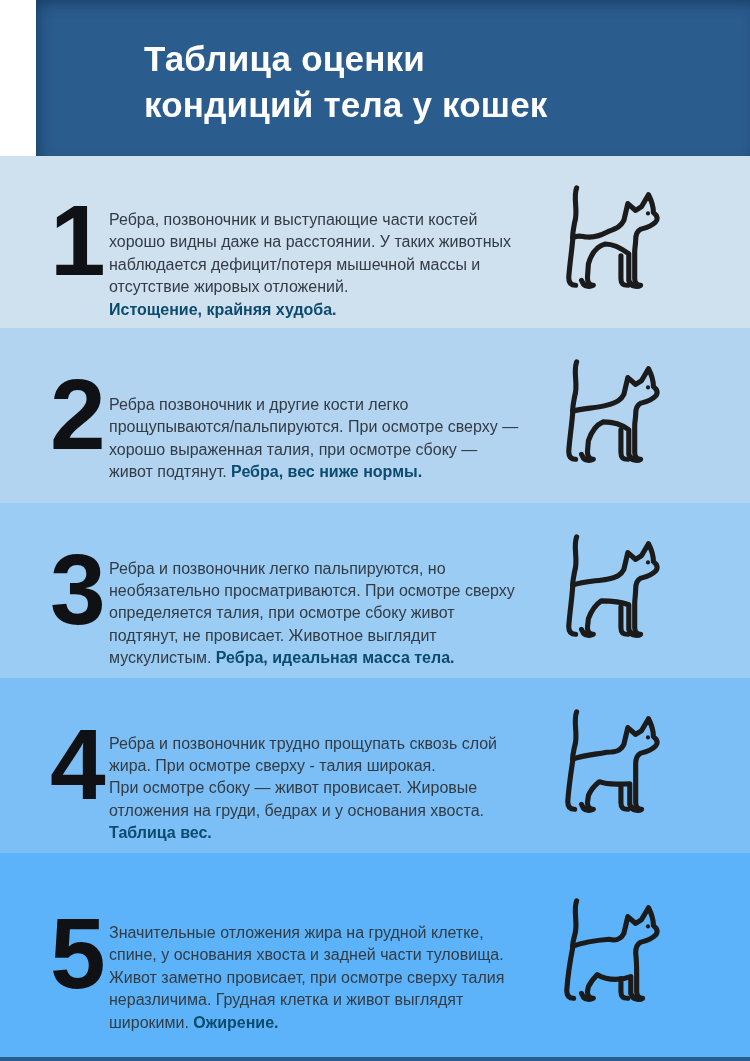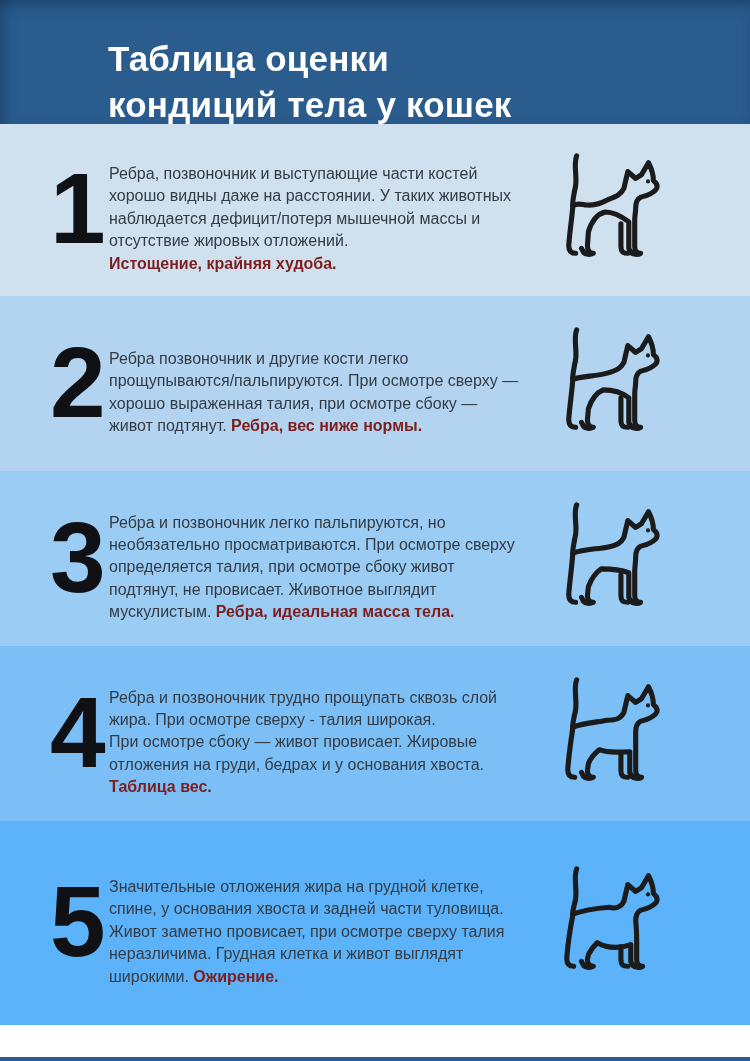--- a/index.html
+++ b/index.html
@@ -1,32 +1,32 @@
 <!DOCTYPE html>
 <html><head>
 <meta charset="utf-8">
 <style>
   * { margin:0; padding:0; box-sizing:border-box; }
   html,body { width:750px; }
   body { font-family:"Liberation Sans","DejaVu Sans",sans-serif; }
   .poster { position:relative; width:750px; height:1061px; overflow:hidden; }
 
-  .header { height:124px; padding:36px 20px 0 108px;
-            box-shadow: inset 0 10px 14px -6px rgba(10,40,70,.45), inset 10px 0 14px -6px rgba(10,40,70,.35); }
+  .header { height:156px; padding:36px 20px 0 108px;
+            box-shadow: inset 0 10px 14px -6px rgba(10,40,70,.45), inset 10px 0 14px -6px rgba(10,40,70,.35); margin-left: 36px; }
   .title { color:#ffffff; font-size:35px; font-weight:bold; line-height:1.32;
            white-space:pre-line; letter-spacing:.2px; }
 
   .row { display:flex; align-items:center; }
   .r1 { height:172px; } .r2,.r3,.r4 { height:175px; } .r5 { height:204px; }
 
   .num { flex:0 0 109px; padding-left:50px; font-size:100px; font-weight:bold;
          color:#101114; line-height:.82; position:relative; top:-2px; }
   .desc { flex:0 0 414px; font-size:16px; line-height:1.4; color:#333b44;
-          white-space:pre-line; position:relative; top:9px; }
-  .desc b { color:#7f1d1d; }
+          white-space:pre-line; position:relative; top:23px; }
+  .desc b { color:#0c4a6e; }
 
   .catbox { margin-left:auto; margin-right:70px; width:128px; height:120px; }
   .cat { width:128px; height:118px; display:block; }
   .cat .p { fill:none; stroke:#1b1b1b; stroke-width:5.2; stroke-linecap:round; stroke-linejoin:round; }
   .cat .eye { fill:#1b1b1b; }
 
   .bottom-bar { position:absolute; left:0; right:0; bottom:0; height:4px; }
 </style>
 </head>
 <body>

